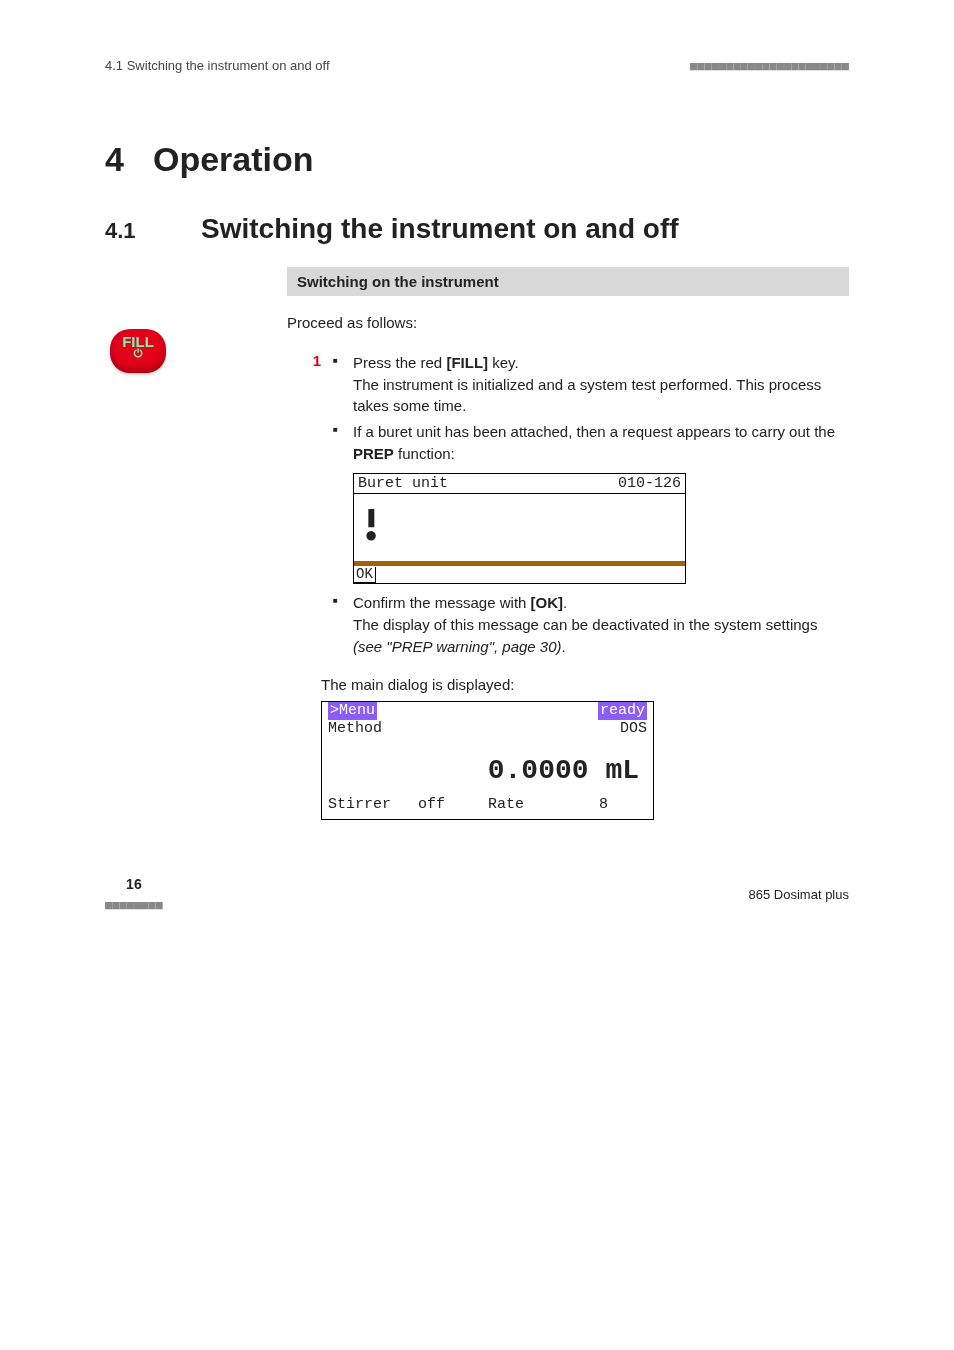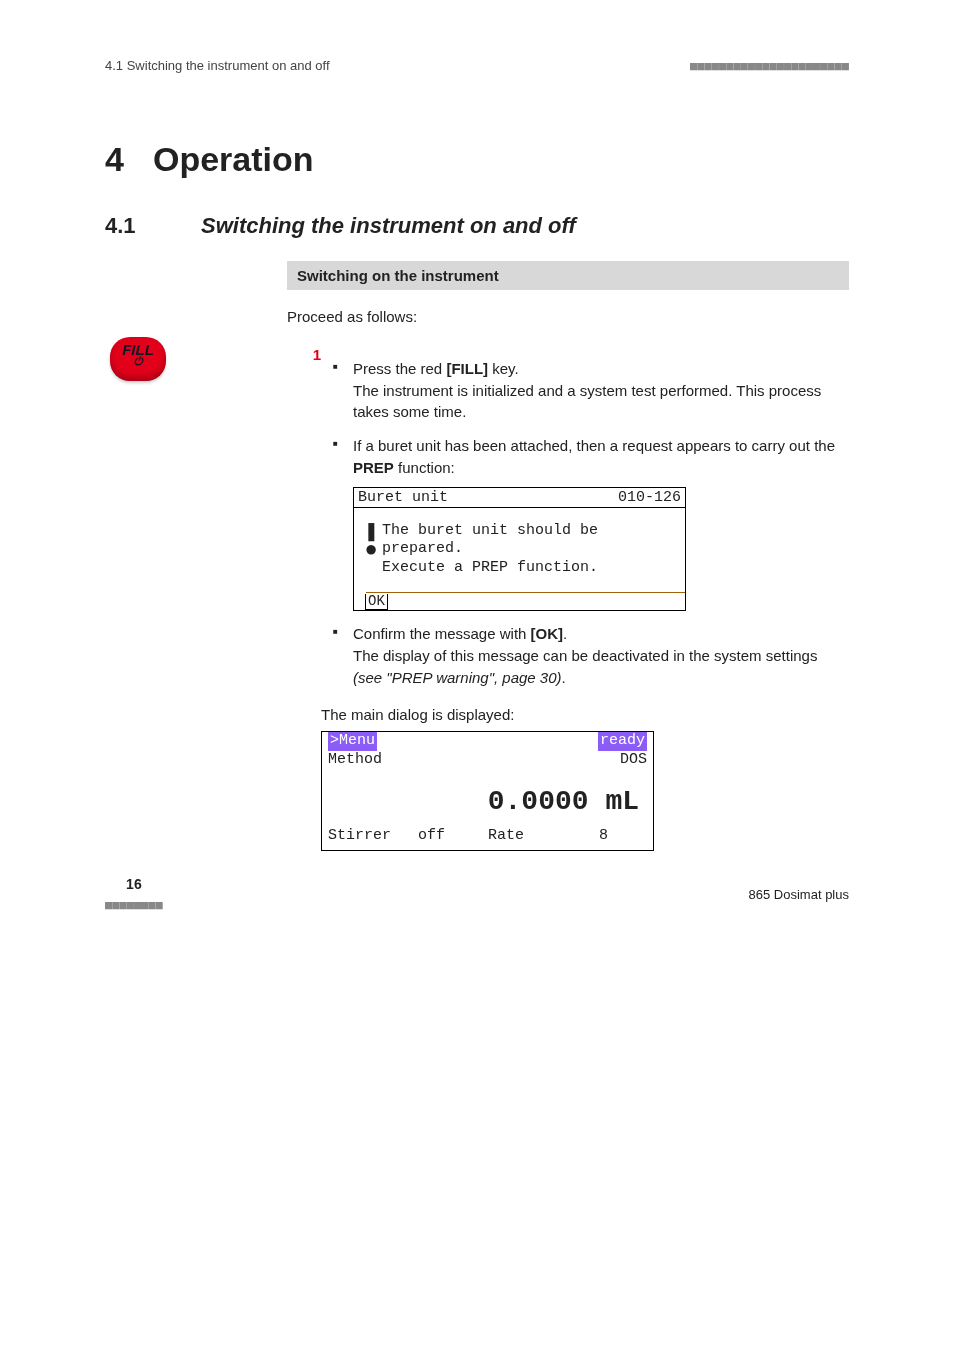--- a/index.html
+++ b/index.html
@@ -85,23 +85,22 @@
     align-items: baseline;
     margin: 0 0 22px 0;
   }
   .sec-num {
     font-size: 22px;
     font-weight: 800;
     width: 96px;
     flex: none;
   }
   .sec-title {
-    font-size: 22px;
+    font-size: 28px;
     font-weight: 800;
-    font-style: italic;
   }
   .indent-block {
     margin-left: 182px;
   }
   .subhead-bar {
     background: #d8d8d8;
     font-weight: 700;
     font-size: 15px;
     padding: 6px 10px;
     margin: 8px 0 16px 0;
@@ -124,21 +123,21 @@
     font-size: 15px;
   }
   .step-body ul {
     list-style: none;
     margin: 0;
     padding: 0;
   }
   .step-body li {
     position: relative;
     padding-left: 22px;
-    margin: 12px 0 4px 0;
+    margin: 0 0 4px 0;
     font-size: 15px;
     line-height: 1.45;
   }
   .step-body li::before {
     content: "■";
     position: absolute;
     left: 2px;
     top: 3px;
     font-size: 8px;
     color: #222;
@@ -179,22 +178,21 @@
     flex: none;
     text-align: center;
     font-size: 22px;
     line-height: 0.85;
     padding-top: 2px;
   }
   .lcd-buret .msg {
     white-space: pre;
   }
   .lcd-buret .lcd-foot {
-    border-top: 1px solid #a16207;
-    margin-left: 12px;
+    border-top: 5px solid #a16207;
   }
   .lcd-buret .ok-box {
     display: inline-block;
     border: 1px solid #000;
     border-top: none;
     padding: 0 2px;
     line-height: 1.1;
     margin-left: -1px;
     font-size: 14px;
   }
@@ -230,32 +228,31 @@
     display: flex;
     padding: 0 6px;
     gap: 0;
   }
   .lcd-main .status-row span {
     display: inline-block;
   }
   .fill-badge {
     position: absolute;
     left: 110px;
-    top: 337px;
+    top: 329px;
     width: 56px;
     height: 40px;
     background: #e2001a;
     border-radius: 20px / 20px;
-    color: #0f172a;
+    color: #86efac;
     text-align: center;
     font-weight: 700;
     font-size: 15px;
     padding-top: 4px;
     box-shadow: inset 0 -4px 6px rgba(0,0,0,.25), 0 2px 3px rgba(0,0,0,.2);
-    font-style: italic;
   }
   .fill-badge .pwr {
     font-size: 11px;
     line-height: 1;
     margin-top: -2px;
   }
   .main-dialog-intro {
     margin-top: 14px;
     font-size: 15px;
     padding-left: 34px;
@@ -303,23 +300,20 @@
             </li>
           </ul>
 
           <div class="lcd-buret">
             <div class="lcd-head">
               <span>Buret unit</span>
               <span>010-126</span>
             </div>
             <div class="lcd-body">
               <div class="warn">❚<br>●</div>
-              <div class="msg"><span>The buret unit should be</span>
-<span>prepared.</span>
-<span>Execute a PREP function.</span></div>
             </div>
             <div class="lcd-foot"><span class="ok-box">OK</span></div>
           </div>
 
 
           <ul style="margin-top:6px;">
             <li>
               <span>Confirm the message with </span><span class="bold">[OK]</span><span>.</span>
               <div>
                 <span>The display of this message can be deactivated in the system set­tings </span><span class="italic">(see "PREP warning", page 30)</span><span>.</span>

